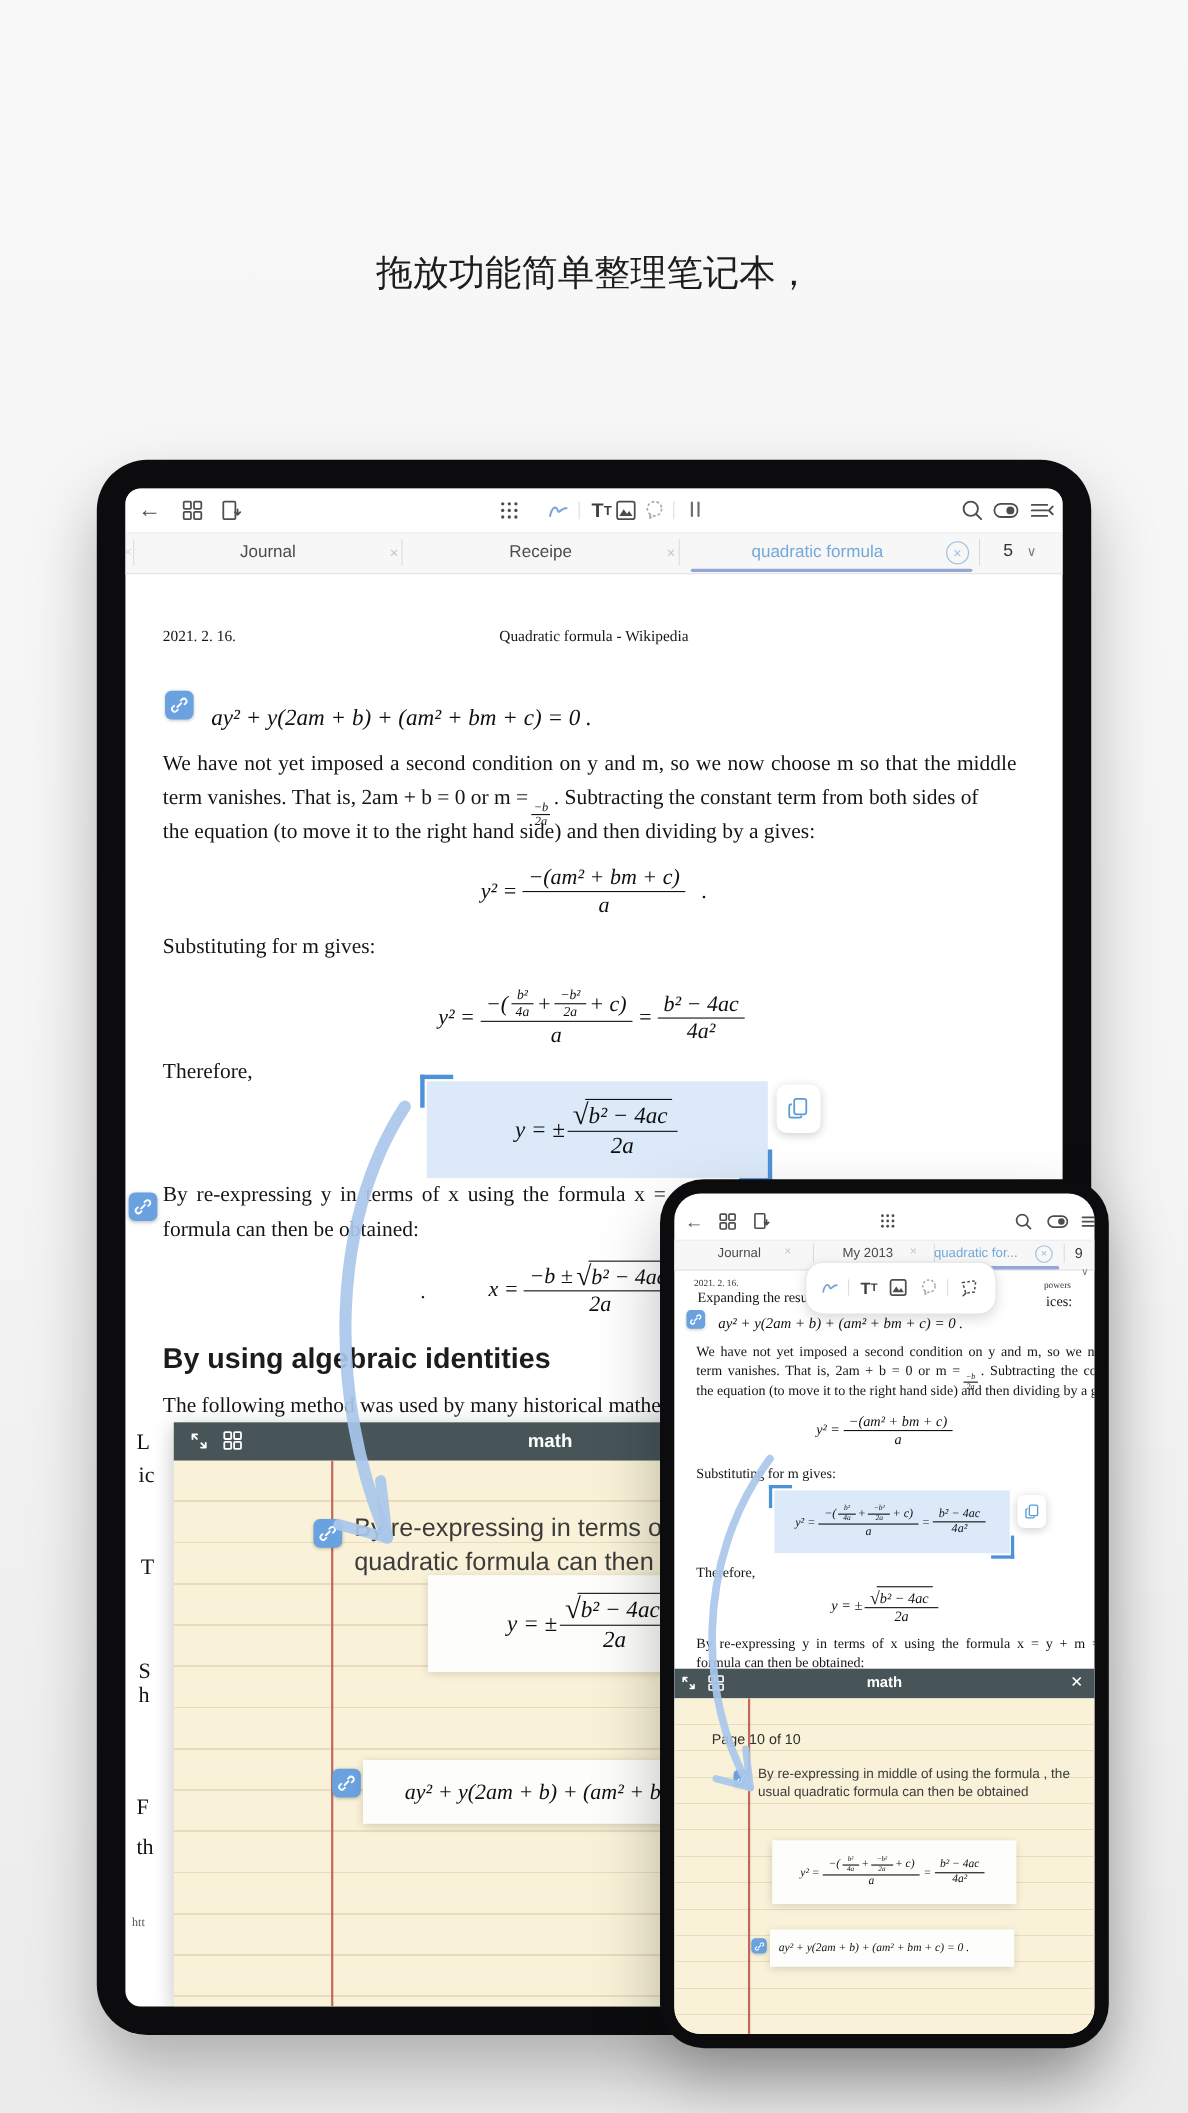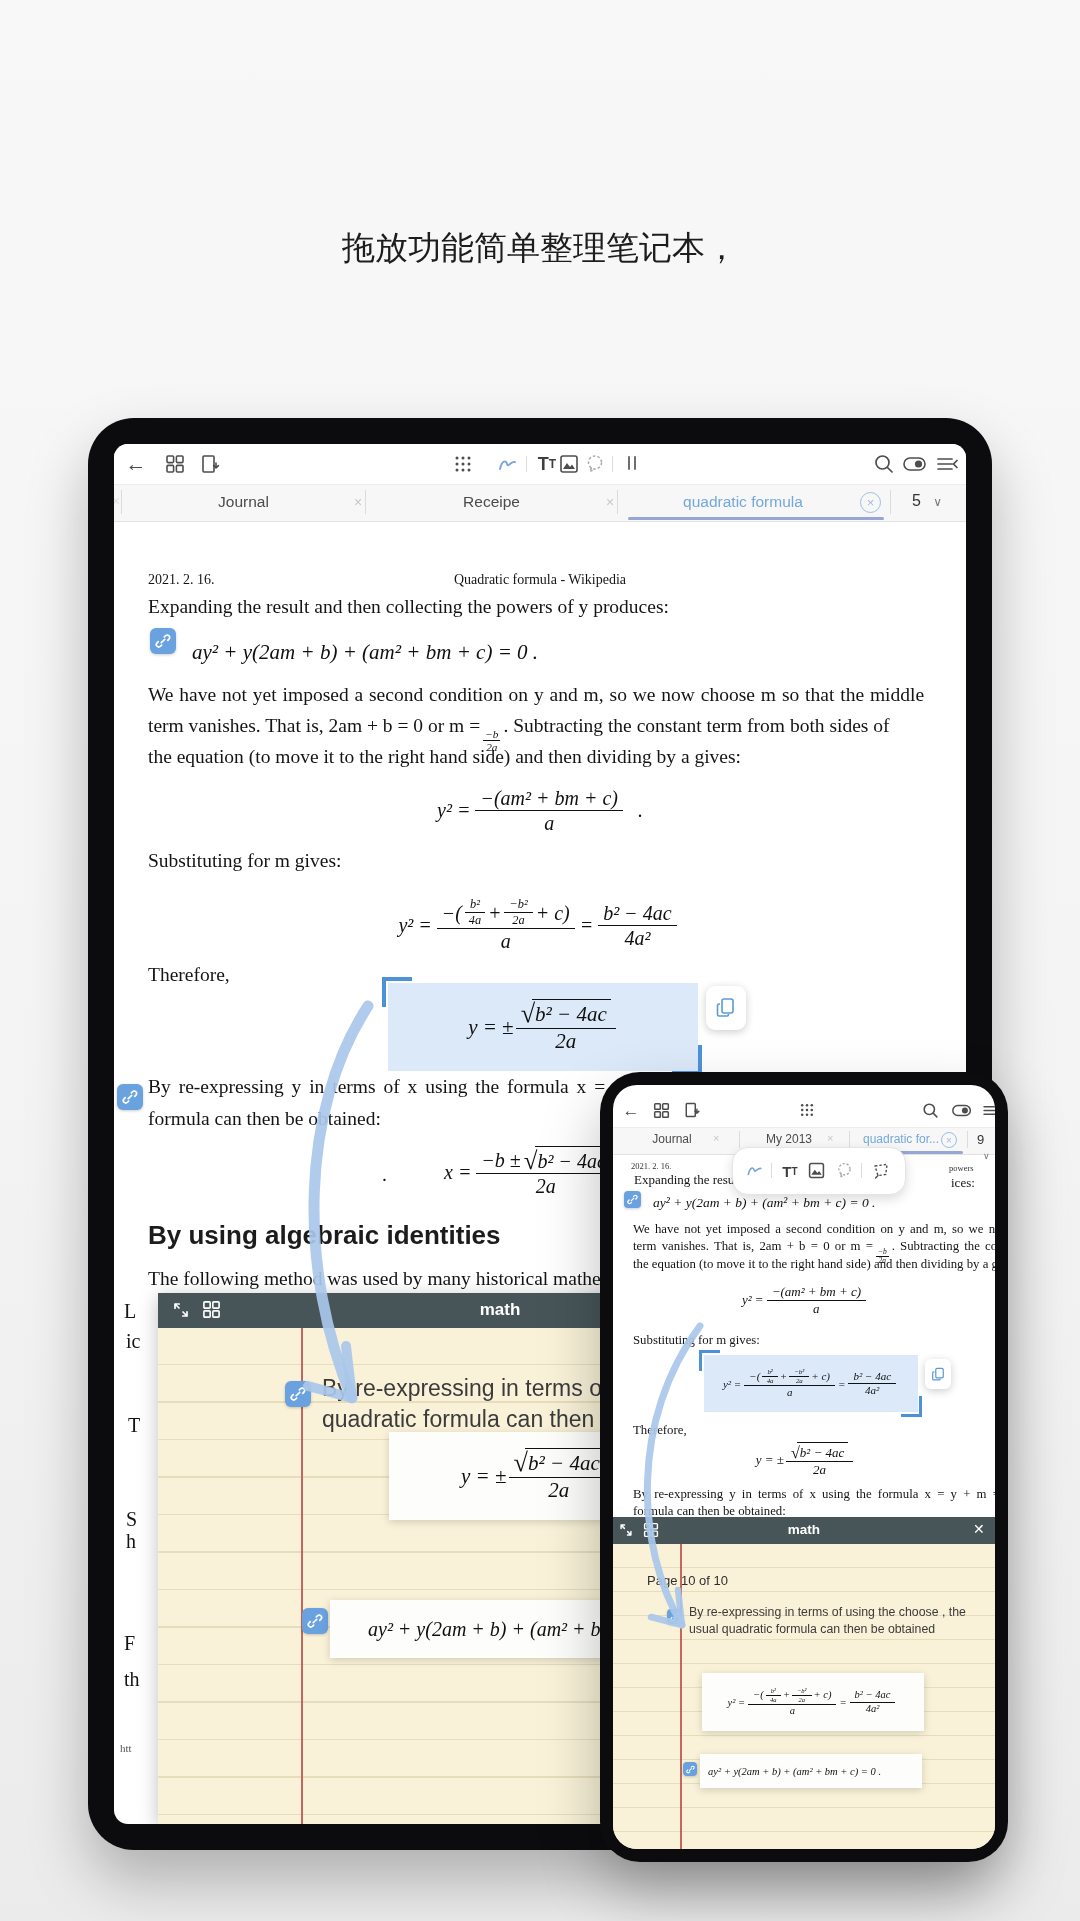--- a/index.html
+++ b/index.html
@@ -154,21 +154,20 @@
       </div>
       <div class="abs vdiv" style="left:776px;top:46px;height:24px"></div>
       <div class="abs" style="left:798px;top:48px;font-size:16px;color:#333">
         <span>5</span>
         <span style="font-size:12px;color:#777;margin-left:8px">∨</span>
       </div>
 
       <div class="abs serif" style="left:34px;top:128px;font-size:14px">2021. 2. 16.</div>
       <div class="abs serif" style="left:34px;top:128px;width:784px;text-align:center;font-size:14px">Quadratic formula - Wikipedia</div>
 
-      <div class="abs serif nowrap" style="left:34px;top:152px;font-size:19.5px">Expanding the result and then collecting the powers of y produces:</div>
 
       <div class="abs badge" style="left:36px;top:184px;width:26px;height:26px">
         <svg width="16" height="16" viewBox="0 0 14 14" fill="none" stroke="#fff" stroke-width="1.5" stroke-linecap="round">
             <path d="M5.5,8.5 l3,-3 M8.2,3.4 l1,-1 a2.1,2.1 0 0 1 3,3 l-1,1 M5.8,10.6 l-1,1 a2.1,2.1 0 0 1 -3,-3 l1,-1"></path>
           </svg>
       </div>
       <div class="abs fx" style="left:78px;top:196px;font-size:21px">
         <span>ay² + y(2am + b) + (am² + bm + c) = 0 .</span>
       </div>
 
@@ -397,21 +396,21 @@
         <div class="abs tablabel" style="left:0;width:118px;top:5px;text-align:center;font-size:12px">Journal</div>
         <div class="abs tabx" style="left:100px;top:6px;font-size:11px">×</div>
       </div>
       <div class="abs vdiv" style="left:126px;top:46px;height:17px"></div>
       <div class="abs" style="left:126px;top:42px;width:110px;height:26px">
         <div class="abs tablabel" style="left:0;width:100px;top:5px;text-align:center;font-size:12px">My 2013</div>
         <div class="abs tabx" style="left:88px;top:6px;font-size:11px">×</div>
       </div>
       <div class="abs vdiv" style="left:236px;top:46px;height:17px"></div>
       <div class="abs" style="left:236px;top:42px;width:118px;height:26px">
-        <div class="abs tablabel active-label" style="left:0;width:104px;top:5px;text-align:center;font-size:12px">quadratic for...</div>
+        <div class="abs tablabel active-label" style="left:0;width:104px;top:5px;text-align:left;font-size:12px">quadratic for...</div>
         <div class="abs circx" style="left:92px;top:5px;width:14px;height:14px;font-size:10px">
             <span>×</span>
           </div>
         <div class="abs underline" style="left:-2px;top:24px;width:116px;height:2.5px"></div>
       </div>
       <div class="abs vdiv" style="left:354px;top:46px;height:17px"></div>
       <div class="abs" style="left:364px;top:47px;font-size:13px;color:#333">
         <span>9</span>
         <span style="font-size:9px;color:#777;margin-left:6px">∨</span>
       </div>
@@ -554,21 +553,21 @@
       <div class="abs redline" style="left:67px;top:459px;width:1.5px;height:305px"></div>
 
       <div class="abs" style="left:34px;top:488px;font-size:13px;color:#2f2f2f">Page 10 of 10</div>
 
       <div class="abs badge" style="left:54px;top:524px;width:15px;height:15px;border-radius:4px">
         <svg width="10" height="10" viewBox="0 0 14 14" fill="none" stroke="#fff" stroke-width="1.6" stroke-linecap="round">
             <path d="M5.5,8.5 l3,-3 M8.2,3.4 l1,-1 a2.1,2.1 0 0 1 3,3 l-1,1 M5.8,10.6 l-1,1 a2.1,2.1 0 0 1 -3,-3 l1,-1"></path>
           </svg>
       </div>
       <div class="abs note" style="left:76px;top:519px;font-size:12.3px;line-height:17px">
-        <div>By re-expressing in terms of using the choose , the</div>
+        <div>By re-expressing in middle of using the formula , the</div>
         <div>usual quadratic formula can then be obtained</div>
       </div>
 
       <div class="abs card" style="left:89px;top:588px;width:222px;height:58px">
         <div class="fx" style="position:absolute;left:10px;top:0;height:58px;width:202px;justify-content:center;font-size:10.5px">
           <span>y² =</span>
           <span class="fr" style="margin:0 3px">
             <span class="fn" style="display:inline-flex;align-items:center">
               <span>−(</span>
               <span class="fr" style="font-size:.62em;margin:0 2px">

